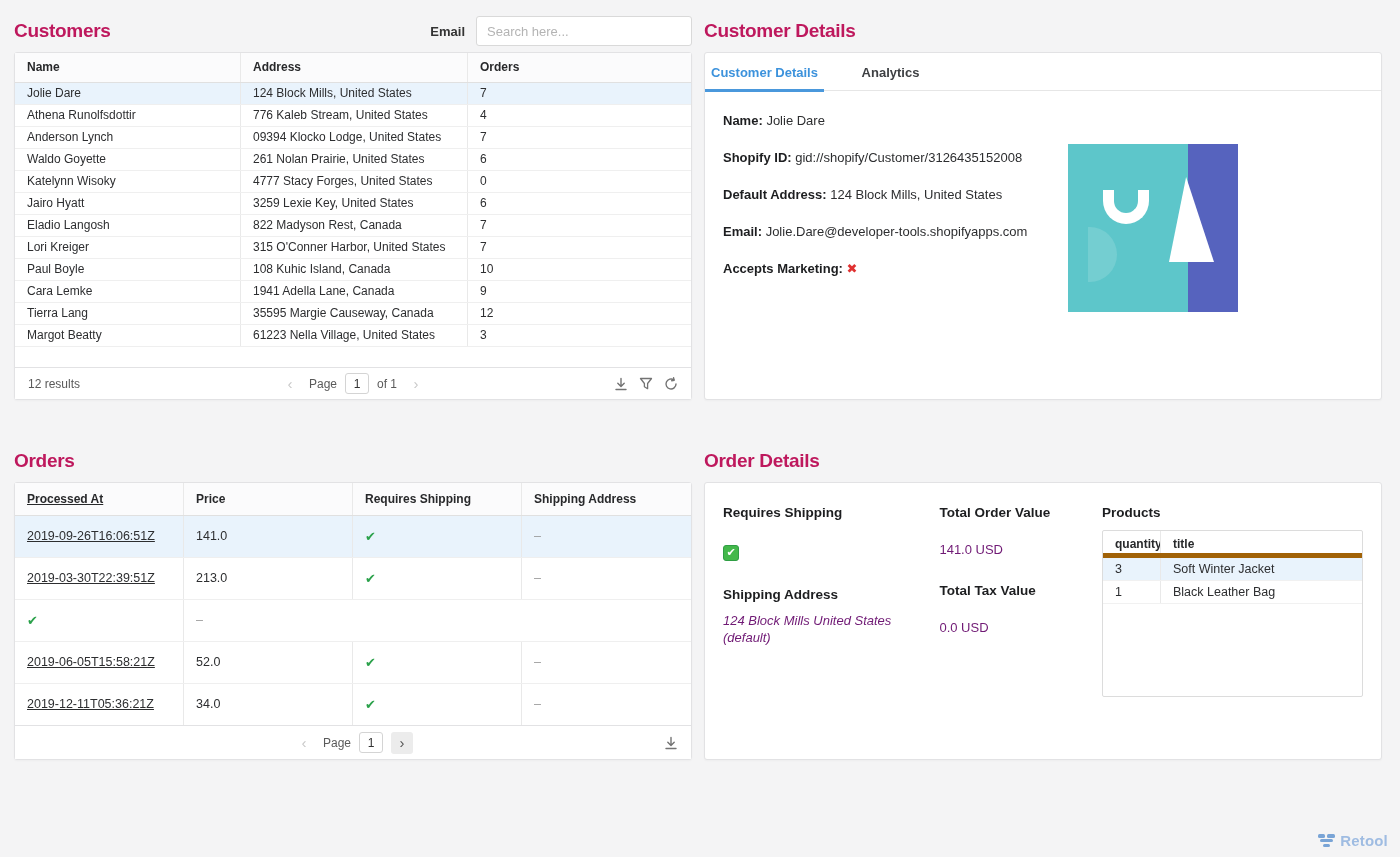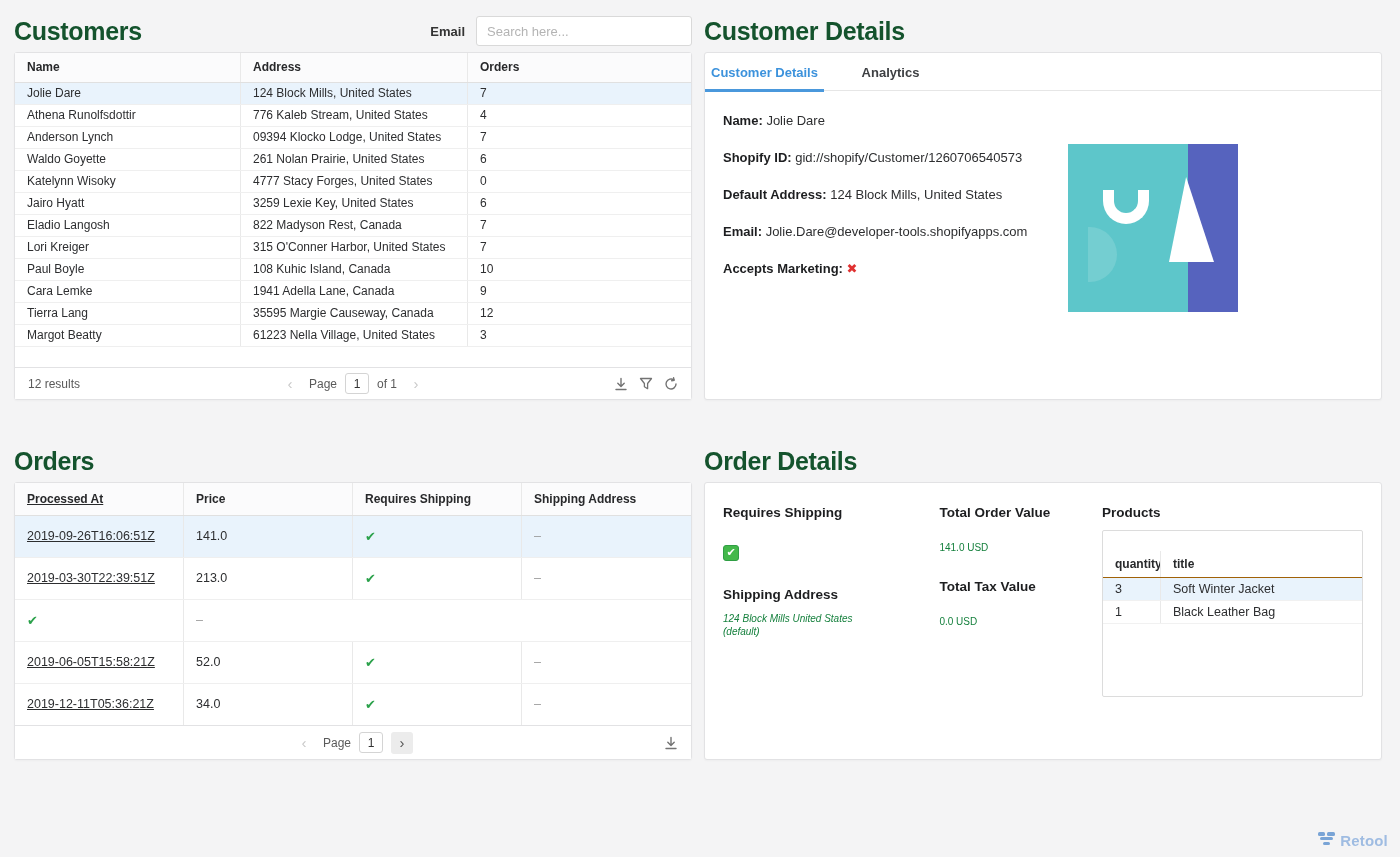--- a/index.html
+++ b/index.html
@@ -5,21 +5,21 @@
   * { box-sizing: border-box; margin: 0; padding: 0; }
   html,body { width:1400px; height:857px; overflow:hidden; }
   body {
     font-family: "Liberation Sans", "DejaVu Sans", sans-serif;
     background: #f4f4f5;
     color: #2b2b2b;
   }
   .app { position:relative; width:1400px; height:857px; }
   .quad { position:absolute; width:678px; }
   .sec-head { height:42px; display:flex; align-items:center; }
-  .sec-head h1 { font-size:25px; font-weight:700; color:#14532d; letter-spacing:-0.3px; }
+  .sec-head h1 { font-size:19px; font-weight:700; color:#be185d; letter-spacing:-0.3px; }
   .search-wrap { margin-left:auto; display:flex; align-items:center; gap:11px; }
   .search-wrap label { font-size:13px; font-weight:700; color:#333; }
   .search-wrap input {
     width:216px; height:26px; border:1px solid #d9d9d9; border-radius:3px;
     padding:14px 10px; font-size:13px; color:#333; outline:none;
     font-family:"Liberation Sans", sans-serif;
   }
   .search-wrap input::placeholder { color:#b4b4b4; }
 
   .panel {
@@ -125,44 +125,44 @@
     -webkit-clip-path:polygon(38% 0, 100% 100%, 0 100%); clip-path:polygon(38% 0, 100% 100%, 0 100%);
   }
   .av-dome { position:absolute; left:103px; top:109px; width:17px; height:9px; background:#fff; border-radius:9px 9px 0 0; }
 
   
   .od-body { display:flex; padding:22px 18px 0 18px; flex:1; }
   .od-col1 { width:217px; }
   .od-col2 { width:163px; }
   .od-col3 { flex:1; }
   .od-label { font-size:13.5px; font-weight:700; color:#1d1e20; }
-  .od-value { font-size:10px; color:#15803d; }
+  .od-value { font-size:13px; color:#701a75; }
   .badge-check {
     display:inline-flex; width:16px; height:16px; background:#43b84a; border-radius:3px;
     color:#fff; font-size:11px; font-weight:700; align-items:center; justify-content:center;
     border:1px solid #2f9e44;
   }
   .mt22 { margin-top:22px; } .mt26 { margin-top:26px; } .mt10 { margin-top:10px;font-style:italic; }
   .addr-lines { line-height:1.35; width:180px; }
 
   .mini-table {
     margin-top:10px; width:261px; height:167px; border:1px solid #dcdcdc; border-radius:2px;
     background:#fff; display:flex; flex-direction:column; overflow:hidden;
   }
-  .mini-head { display:flex; border-bottom:1px solid #a16207; height:27px; flex:none;margin-top:20px; }
+  .mini-head { display:flex; border-bottom:5px solid #a16207; height:27px; flex:none; }
   .mini-head .cell { font-weight:700; font-size:12px; line-height:26px; color:#28292b; }
   .mini-row { display:flex; height:23px; border-bottom:1px solid #f1f1f1; }
   .mini-row .cell { font-size:12.5px; line-height:22px; }
   .mini-row.selected { background:#e9f3fc; }
   .mq { width:58px; border-right:1px solid #e9e9e9; }
   .mt { flex:1; }
 
   
   .retool {
-    position:absolute; right:12px; bottom:8px; display:flex; gap:5px;
+    position:absolute; right:12px; bottom:8px; display:flex; align-items:center; gap:5px;
   }
   .retool-text { color:#9fbce2; font-size:15px; font-weight:700; letter-spacing:0.2px; }
   .rt-icon { width:17px; height:13px; position:relative; }
   .rt-icon i { position:absolute; background:#79a4d6; border-radius:1.5px; display:block; }
   .rt-b1 { left:0; top:0; width:7px; height:3.5px; }
   .rt-b2 { left:9px; top:0; width:8px; height:3.5px; }
   .rt-b3 { left:2px; top:4.8px; width:13px; height:3.5px; }
   .rt-b4 { left:5px; top:9.6px; width:7px; height:3.4px; }
 </style>
 </head>
@@ -279,21 +279,21 @@
     <div class="panel">
       <div class="tabs">
         <div class="tab tab-1 active">Customer Details</div>
         <div class="tab tab-2">Analytics</div>
       </div>
       <div class="cd-body">
         <div class="dline">
           <span class="dlabel">Name</span><span>Jolie Dare</span>
         </div>
         <div class="dline">
-          <span class="dlabel">Shopify ID</span><span>gid://shopify/Customer/1260706540573</span>
+          <span class="dlabel">Shopify ID</span><span>gid://shopify/Customer/3126435152008</span>
         </div>
         <div class="dline">
           <span class="dlabel">Default Address</span><span>124 Block Mills, United States</span>
         </div>
         <div class="dline">
           <span class="dlabel">Email</span><span>Jolie.Dare@developer-tools.shopifyapps.com</span>
         </div>
         <div class="dline">
           <span class="dlabel">Accepts Marketing</span><span class="cross-glyph">✖</span>
         </div>

